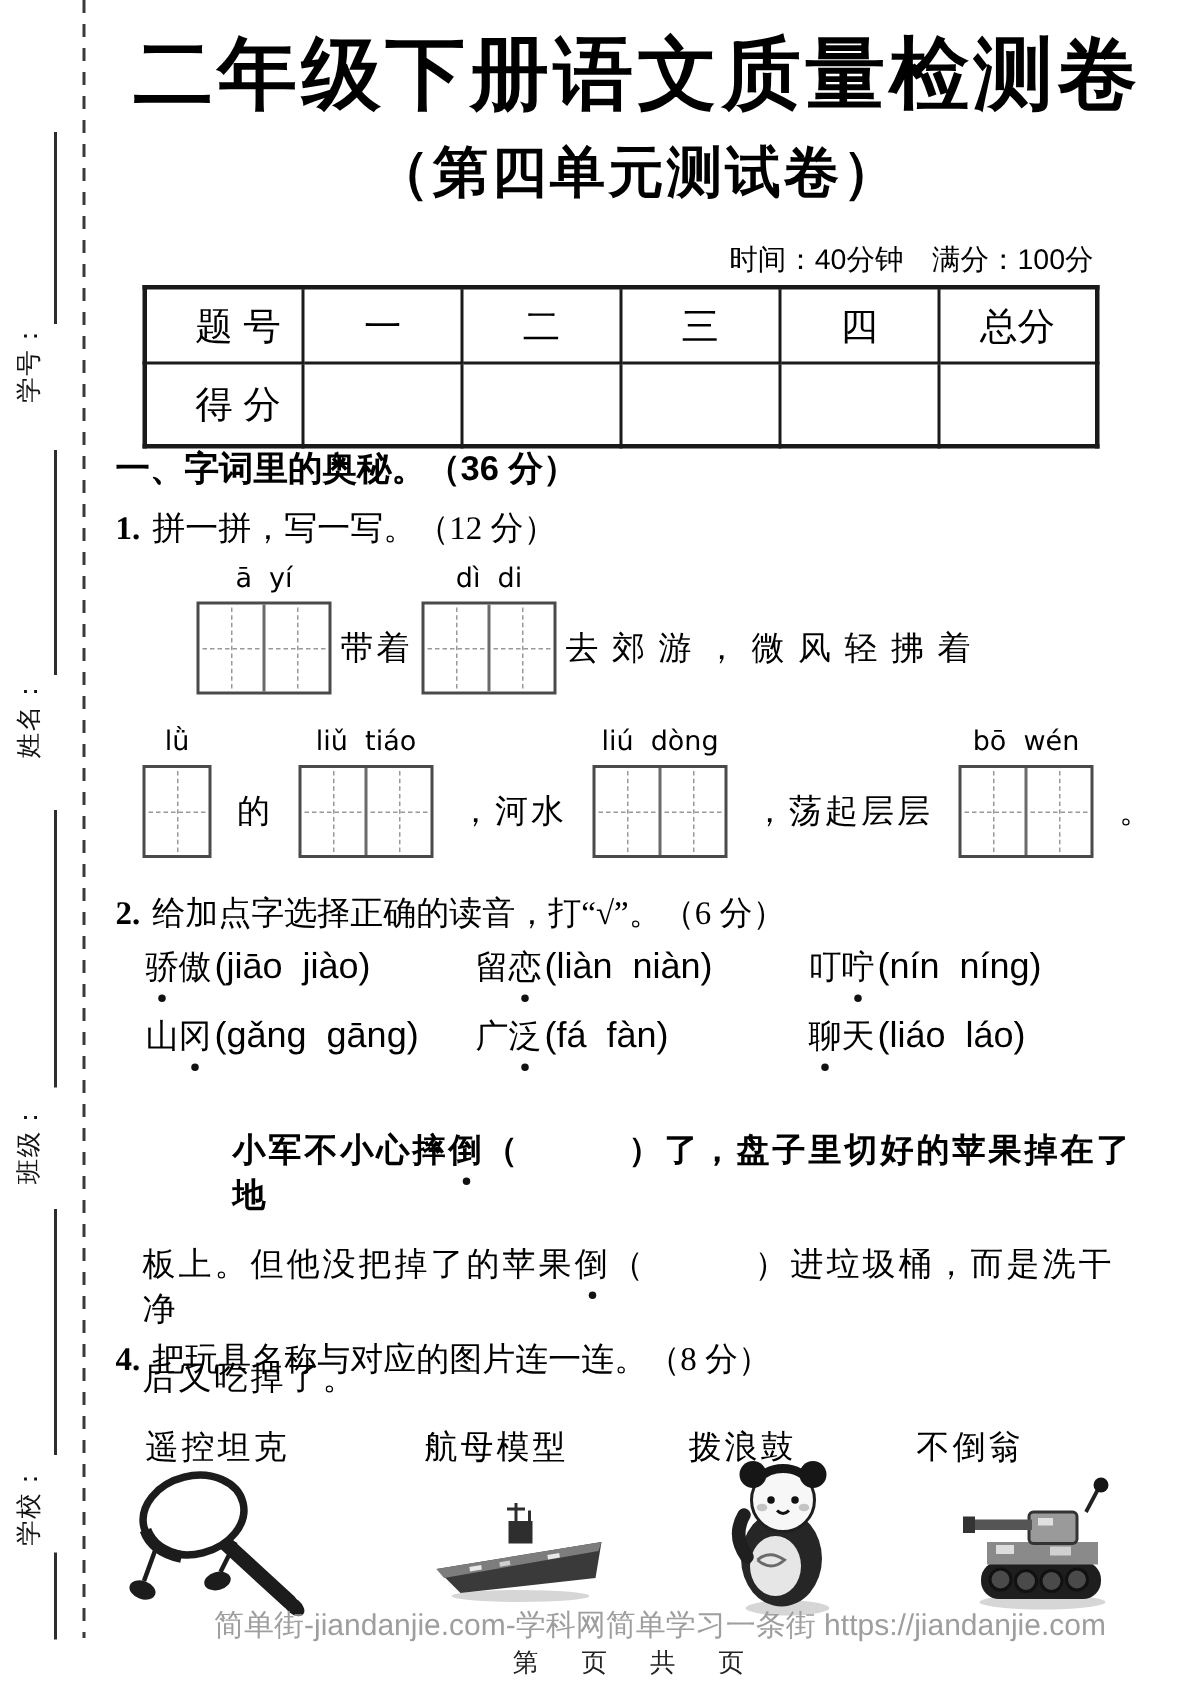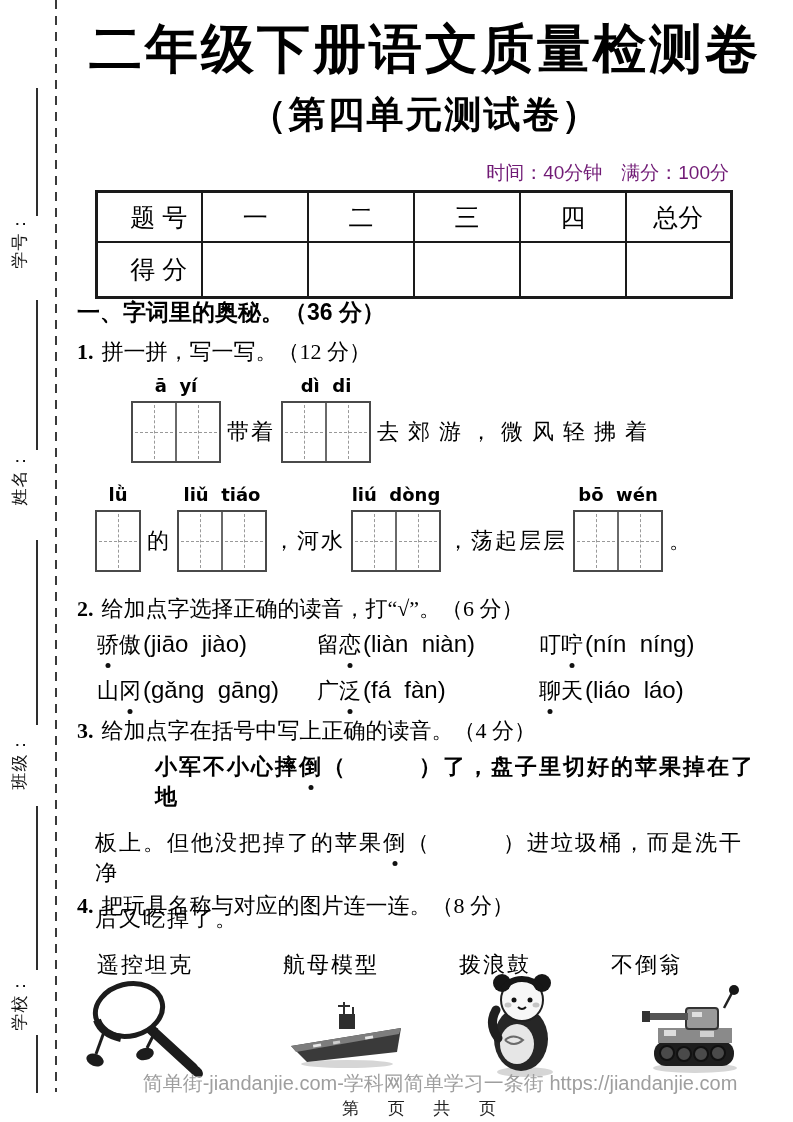--- a/index.html
+++ b/index.html
@@ -38,21 +38,21 @@
     font-weight:bold; font-size:53px; letter-spacing:3px; color:#000;
   }
   .subtitle {
     position:absolute; top:90px; left:0; width:100%; text-align:center;
     font-family:"Liberation Sans","DejaVu Sans",sans-serif;
     font-weight:bold; font-size:37px; letter-spacing:2px; color:#000;
   }
   .meta {
     position:absolute; top:160px; right:46px;
     font-family:"Liberation Sans","DejaVu Sans",sans-serif;
-    font-size:19px; color:#701a75; white-space:pre;
+    font-size:19px; color:#000000; white-space:pre;
   }
 
   
   .score-table {
     position:absolute; top:190px; left:20px; width:638px;
     border-collapse:collapse; table-layout:fixed;
   }
   .score-table td {
     border:2px solid #1a1a1a; text-align:center; font-size:25px;
     padding:0; color:#000;
@@ -68,22 +68,22 @@
     font-family:"Liberation Sans","DejaVu Sans",sans-serif;
     font-weight:bold; font-size:23px; color:#000;
   }
   .q-title { position:absolute; left:2px; font-size:22px; color:#000; }
   .q-title .qnum { font-weight:bold; margin-right:8px; font-family:"Liberation Serif",serif; }
   .q1t { top:337px; } .q2t { top:594px; } .q3t { top:716px; } .q4t { top:891px; }
 
   
   .pinyin-row { position:absolute; display:flex; align-items:flex-end; }
   .pr1 { top:375px; left:56px; }
-  .pr2 { top:484px; left:20px; }
-  .pgrp { display:flex; flex-direction:column; align-items:center;font-weight:bold; }
+  .pr2 { top:484px; left:20px;gap:11px; }
+  .pgrp { display:flex; flex-direction:column; align-items:center; }
   .pinyin {
     font-family:"DejaVu Sans",sans-serif; font-size:18px; color:#000;
     margin-bottom:4px; white-space:pre; line-height:22px;
   }
   .tzg { display:inline-flex; border:2px solid #4a4a4a; background:#fff; }
   .cell { width:42px; height:58px; position:relative; }
   .cell + .cell { border-left:2px solid #6a6a6a; }
   .cell::before { content:''; position:absolute; left:50%; top:2px; bottom:2px; border-left:1px dashed #999; }
   .cell::after  { content:''; position:absolute; top:50%; left:2px; right:2px; border-top:1px dashed #999; }
   .ptext { font-size:22px; margin:0 6px 16px 6px; letter-spacing:2px; white-space:pre; color:#000; }
@@ -249,23 +249,20 @@
     </div>
     <div class="q2-grid">
       <div class="q2item"><span class="zi dot">骄</span><span class="zi">傲</span><span class="opts">(jiāo  jiào)</span></div>
       <div class="q2item"><span class="zi">留</span><span class="zi dot">恋</span><span class="opts">(liàn  niàn)</span></div>
       <div class="q2item"><span class="zi">叮</span><span class="zi dot">咛</span><span class="opts">(nín  níng)</span></div>
       <div class="q2item"><span class="zi">山</span><span class="zi dot">冈</span><span class="opts">(gǎng  gāng)</span></div>
       <div class="q2item"><span class="zi">广</span><span class="zi dot">泛</span><span class="opts">(fá  fàn)</span></div>
       <div class="q2item"><span class="zi dot">聊</span><span class="zi">天</span><span class="opts">(liáo  láo)</span></div>
     </div>
 
-    <div class="q-title q3t">
-      <span class="qnum">3.</span><span>给加点字在括号中写上正确的读音。（4 分）</span>
-    </div>
     <div class="q3-para">
       <div class="q3line indent"><span>小军不小心摔</span><span class="zi dot">倒</span><span>（　　　）了，盘子里切好的苹果掉在了地</span></div>
       <div class="q3line"><span>板上。但他没把掉了的苹果</span><span class="zi dot">倒</span><span>（　　　）进垃圾桶，而是洗干净</span></div>
       <div class="q3line"><span>后又吃掉了。</span></div>
     </div>
 
     <div class="q-title q4t">
       <span class="qnum">4.</span><span>把玩具名称与对应的图片连一连。（8 分）</span>
     </div>
     <div class="q4-names">

